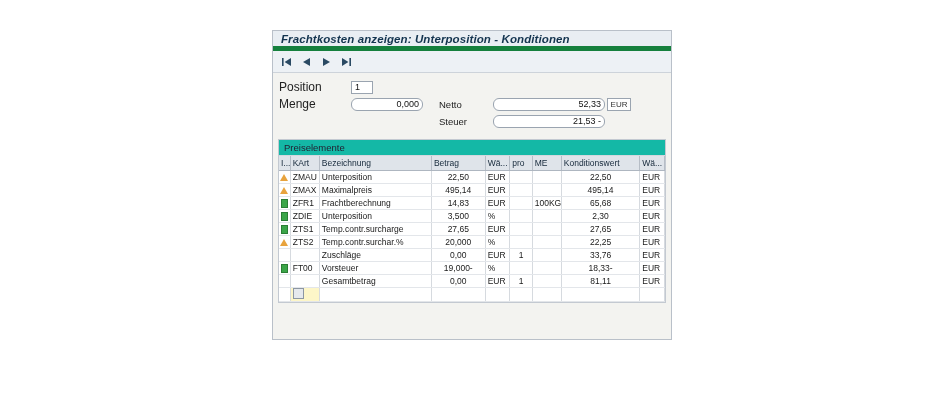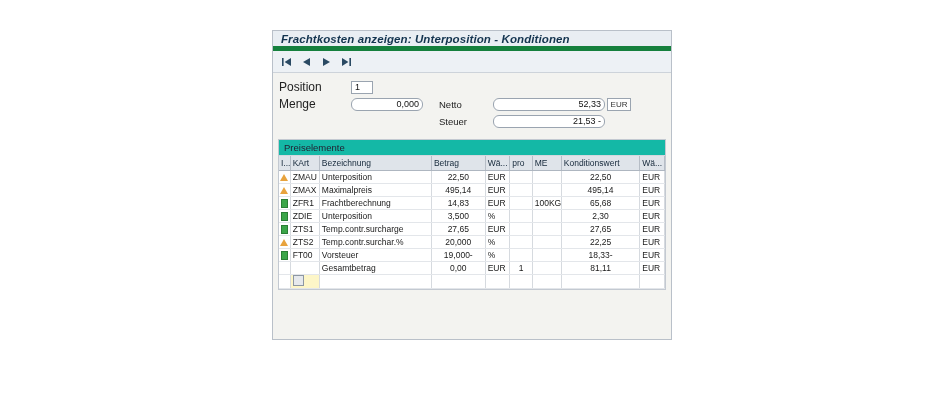--- a/index.html
+++ b/index.html
@@ -350,20 +350,31 @@
             <td>ZTS2</td>
             <td>Temp.contr.surchar.%</td>
             <td class="num">20,000</td>
             <td>%</td>
             <td class="ctr"></td>
             <td></td>
             <td class="num">22,25</td>
             <td>EUR</td>
           </tr>
           <tr>
+            <td></td>
+            <td></td>
+            <td class="blue">Zuschläge</td>
+            <td class="num blue">0,00</td>
+            <td class=" blue">EUR</td>
+            <td class="ctr blue">1</td>
+            <td class=" blue"></td>
+            <td class="num blue">33,76</td>
+            <td class=" blue">EUR</td>
+          </tr>
+          <tr>
             <td>
               <div class="icon-cell">
                 <div class="sq"></div>
               </div>
             </td>
             <td>FT00</td>
             <td>Vorsteuer</td>
             <td class="num blue">19,000-</td>
             <td class=" blue">%</td>
             <td class="ctr blue"></td>

